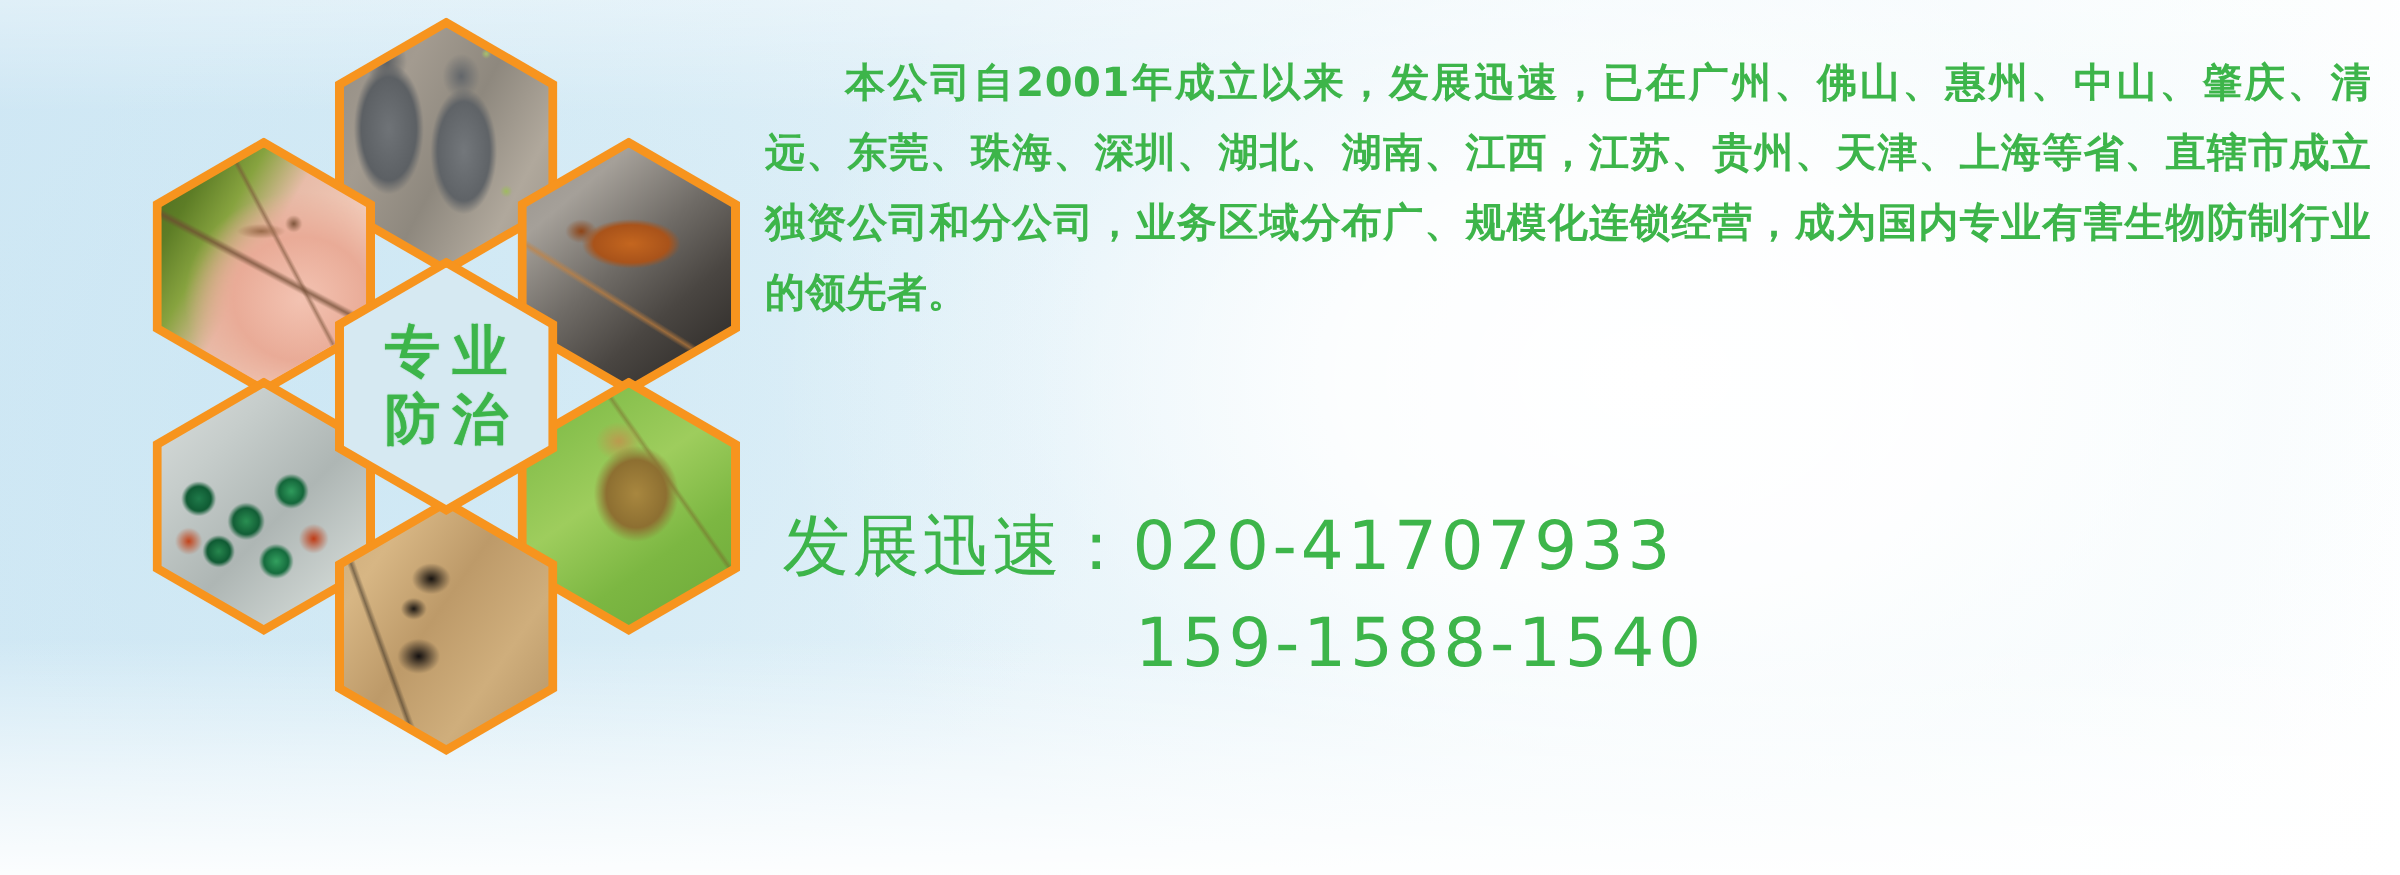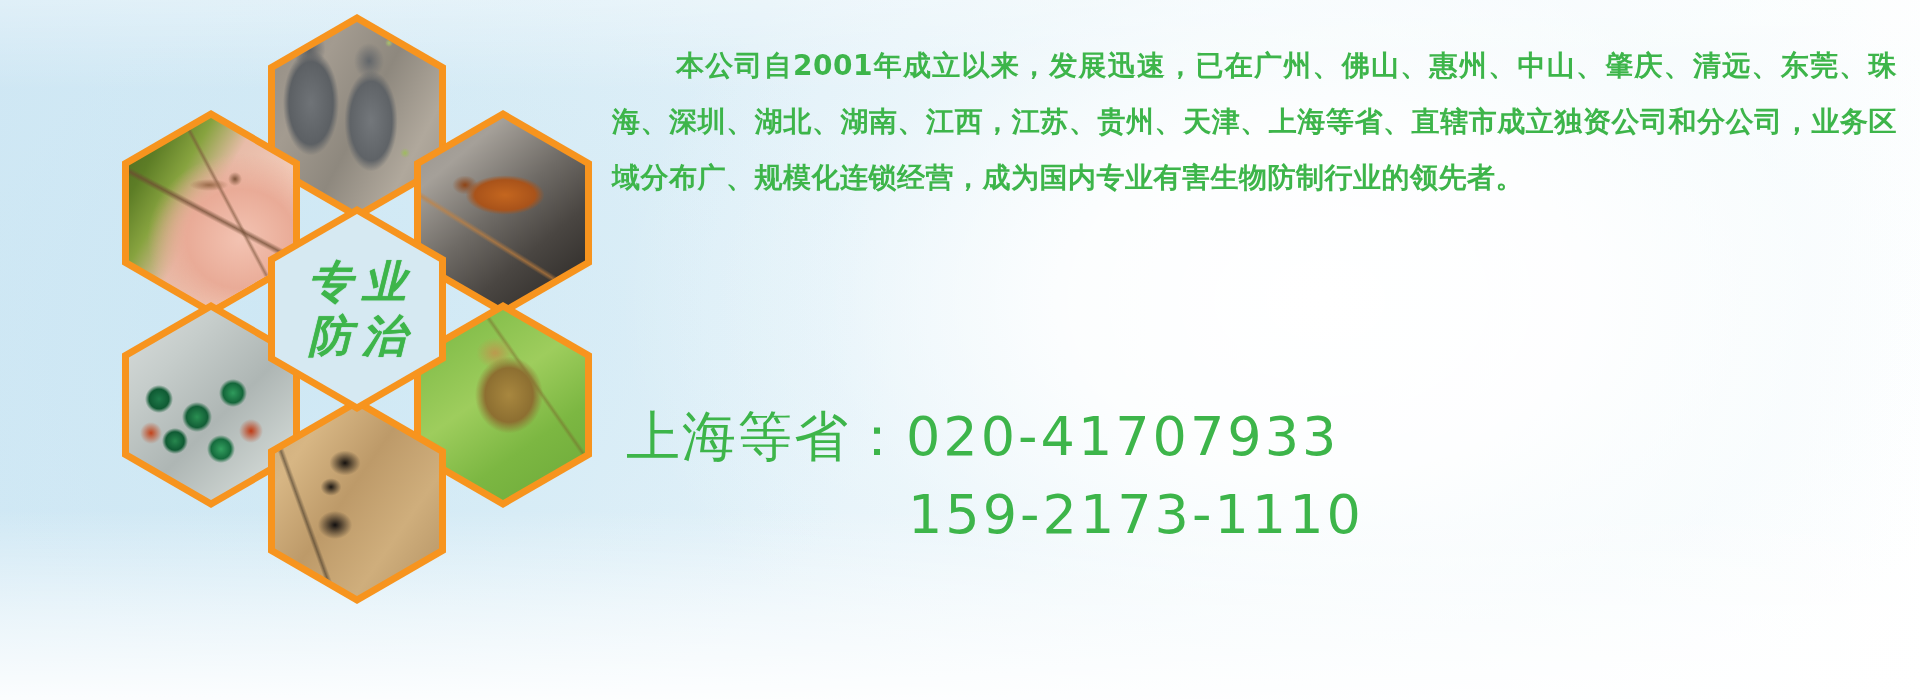--- a/index.html
+++ b/index.html
@@ -55,21 +55,20 @@
     background: #F7941E;
   }
   .hex .inner {
     position: absolute;
     left: 7px; top: 8px;
     width: 164px;
     height: 190px;
     -webkit-clip-path: polygon(50% 0%, 100% 25%, 100% 75%, 50% 100%, 0% 75%, 0% 25%);
     clip-path: polygon(50% 0%, 100% 25%, 100% 75%, 50% 100%, 0% 75%, 0% 25%);
     overflow: hidden;
-    font-style: italic;
   }
   .hex .art {
     position: absolute;
     inset: -10%;
     width: 120%;
     height: 120%;
   }
 
   
   .hex-top      { left: 190px; top: 14px; }
@@ -205,21 +204,21 @@
     height: 700px;
   }
   #paragraph {
     position: absolute;
     left: 0;
     top: 38px;
     width: 1285px;
     color: #3DB54A;
     font-family: "DejaVu Sans", sans-serif;
     font-weight: bold;
-    font-size: 28px;
+    font-size: 32px;
     line-height: 56px;
     text-align: justify;
     text-indent: 64px;
     letter-spacing: 0.5px;
   }
   #contact {
     position: absolute;
     left: 14px;
     top: 398px;
     width: 1270px;
@@ -293,19 +292,19 @@
       </div>
     </div>
 
   </div>
 
   <div id="content">
 
     <div id="paragraph">本公司自2001年成立以来，发展迅速，已在广州、佛山、惠州、中山、肇庆、清远、东莞、珠海、深圳、湖北、湖南、江西，江苏、贵州、天津、上海等省、直辖市成立独资公司和分公司，业务区域分布广、规模化连锁经营，成为国内专业有害生物防制行业的领先者。</div>
 
     <div id="contact">
-      <div class="row-phone-1"><span>上海等省：</span><span class="phone-num">020-41707933</span></div>
-      <div class="row-phone-2"><span class="phone-num">159-2173-1110</span></div>
+      <div class="row-phone-1"><span>发展迅速：</span><span class="phone-num">020-41707933</span></div>
+      <div class="row-phone-2"><span class="phone-num">159-1588-1540</span></div>
     </div>
 
   </div>
 
 </div>
 
 </body></html>

